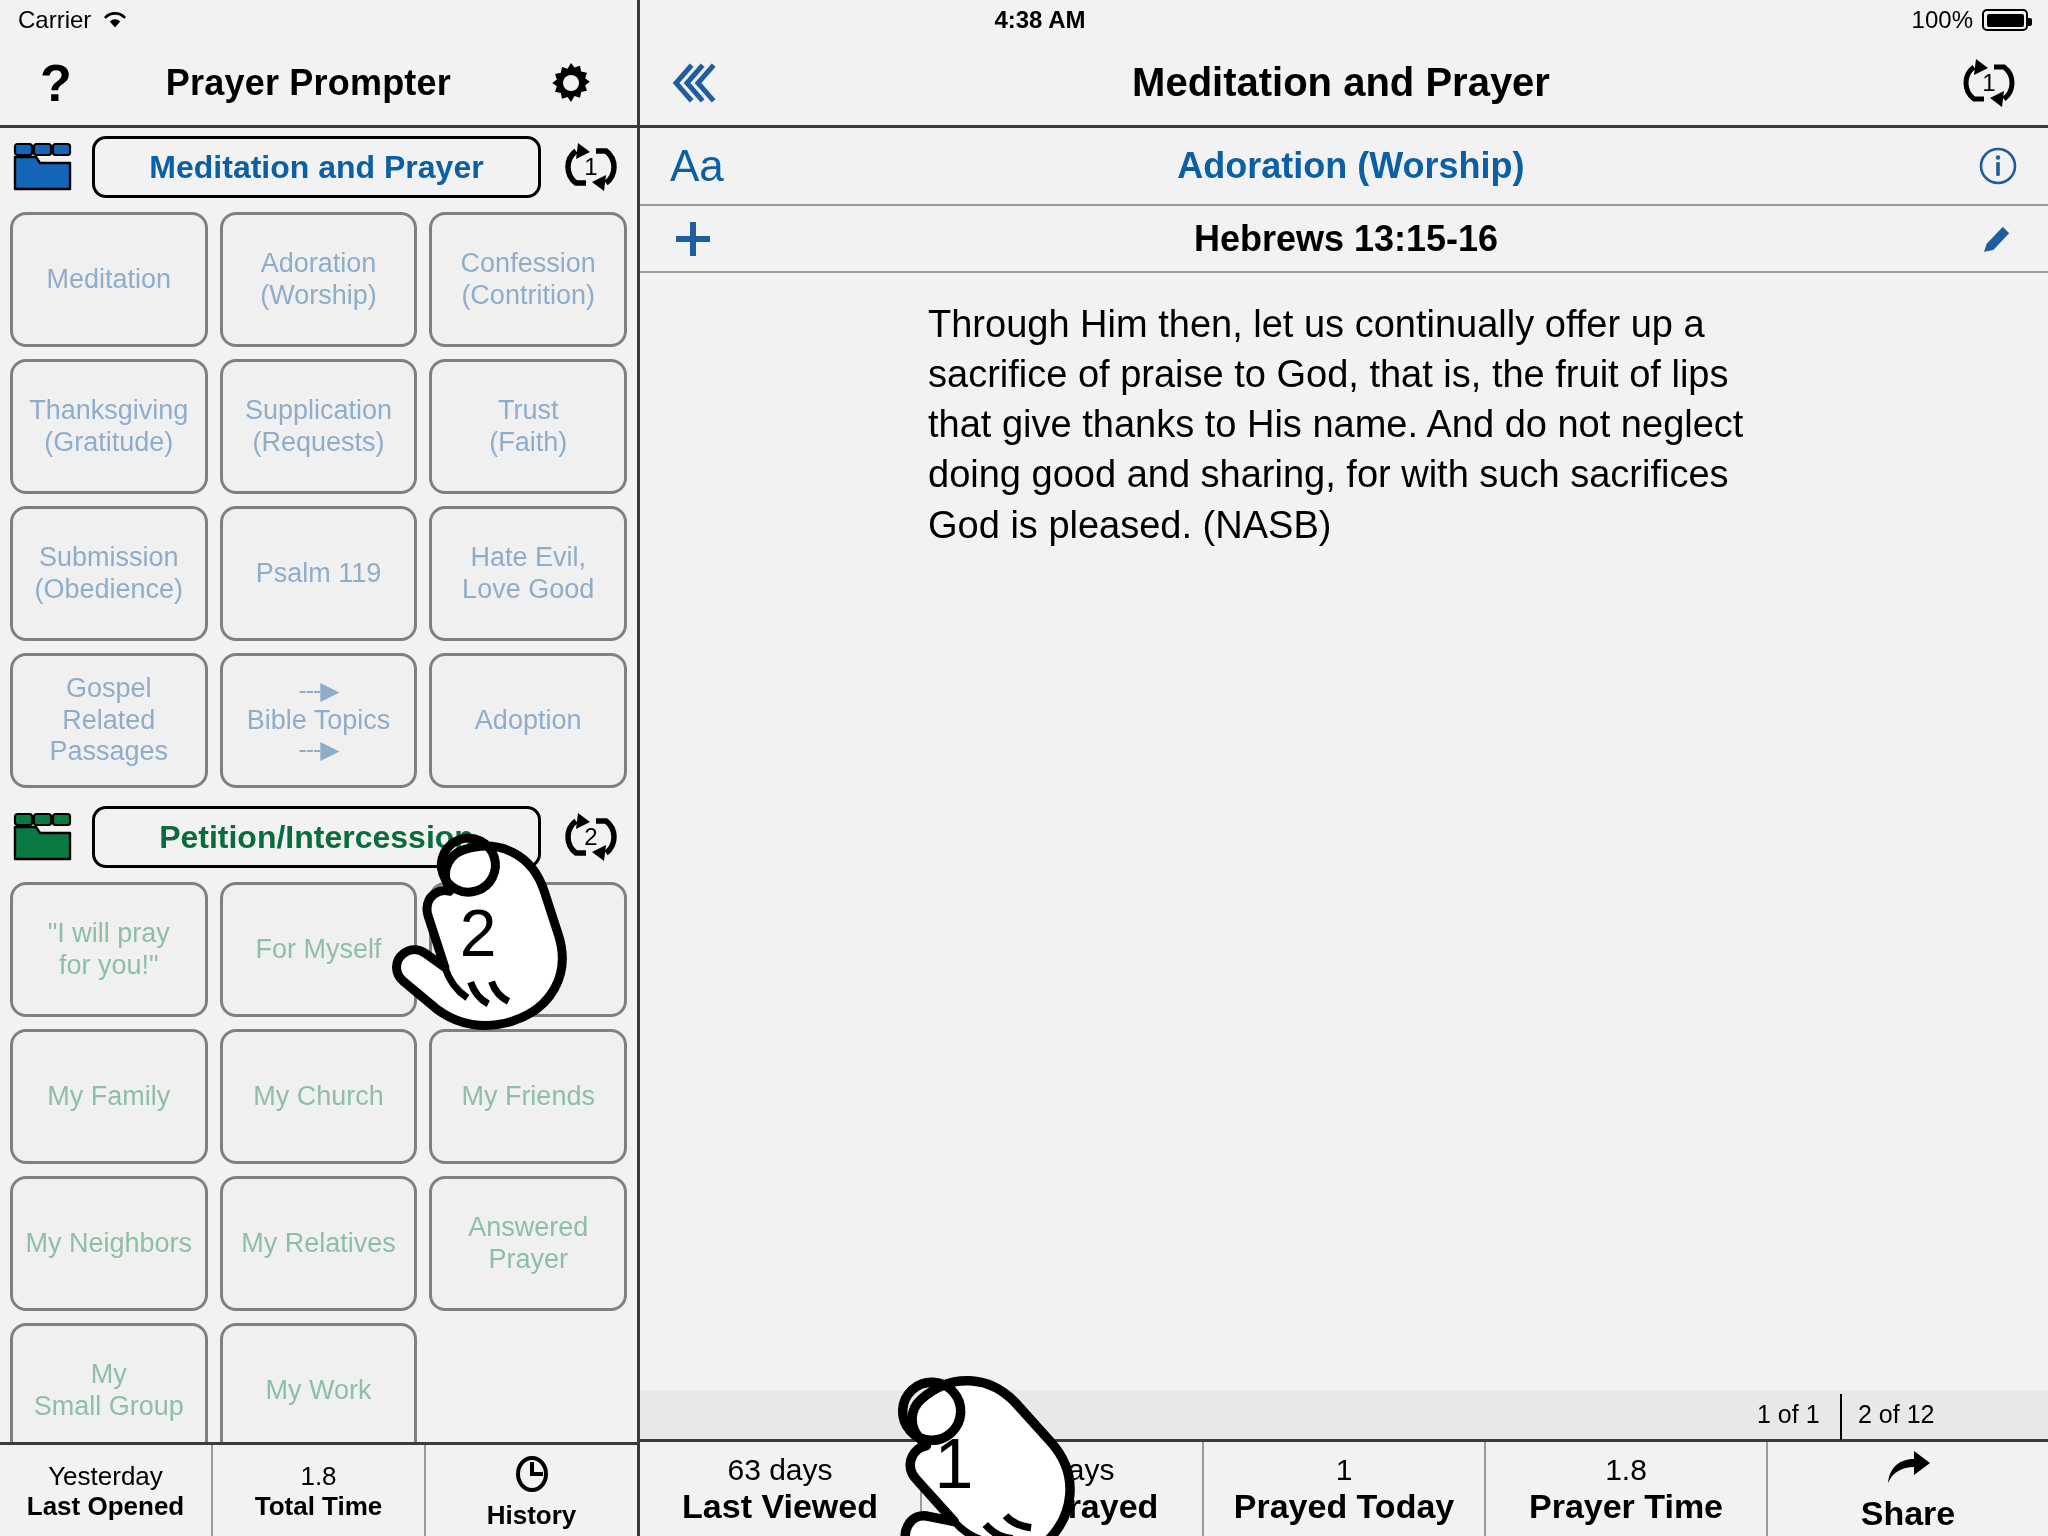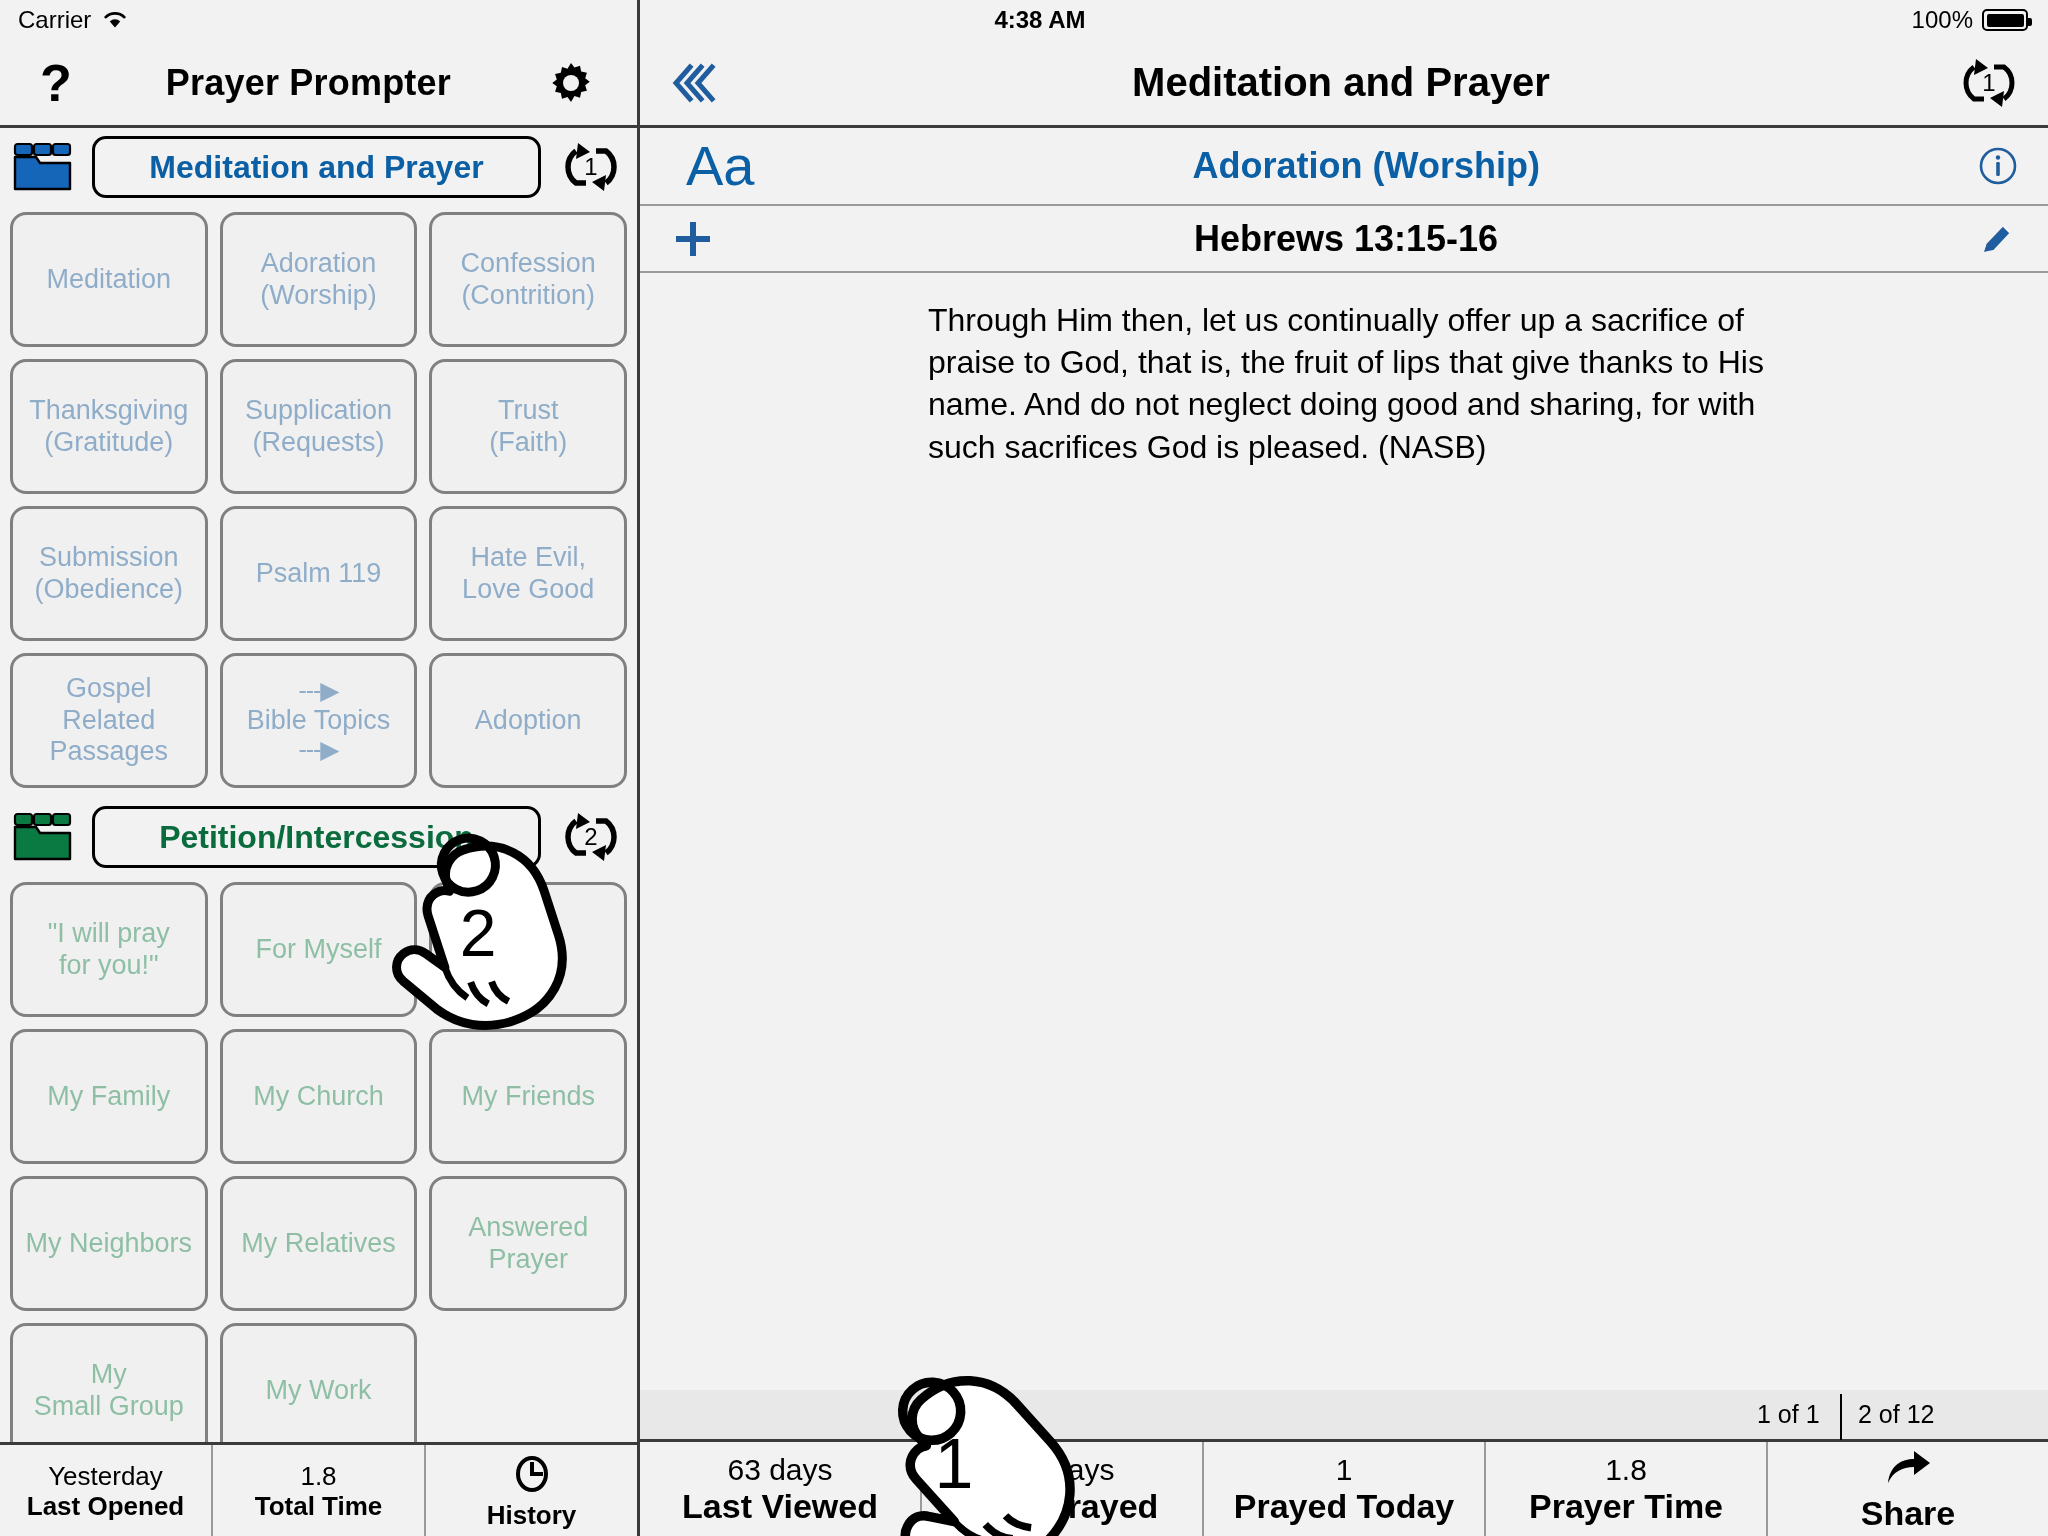--- a/index.html
+++ b/index.html
@@ -139,42 +139,42 @@
   }
   .chevrons { width: 56px; height: 52px; }
   .right-title { font-size: 40px; font-weight: 700; color: #000; }
 
   .subbar {
     height: 78px; flex: 0 0 auto;
     display: flex; align-items: center; justify-content: space-between;
     padding: 0 30px;
     border-bottom: 2px solid #9a9a9a;
   }
-  .aa { font-size: 56px; color: #0b5fa5; font-weight: 400; line-height: 1; margin-left: 16px; }
+  .aa { font-size: 44px; color: #0b5fa5; font-weight: 400; line-height: 1; }
   .sub-title { font-size: 36px; font-weight: 700; color: #0b5fa5; }
   .info-icon { width: 40px; height: 40px; }
 
   .refbar {
     height: 67px; flex: 0 0 auto;
     display: flex; align-items: center; justify-content: space-between;
     padding: 0 30px;
     border-bottom: 2px solid #9a9a9a;
   }
   .plus { font-size: 58px; color: #0b5fa5; line-height: .6; font-weight: 400; }
   .ref-title { font-size: 36px; font-weight: 700; color: #000; }
   .pencil { width: 42px; height: 42px; }
 
   .verse-area {
     flex: 1 1 auto;
     position: relative;
     padding: 26px 60px 0 288px;
     overflow: hidden;
   }
   .verse-text {
-    font-size: 32px;
+    font-size: 38px;
     line-height: 1.32;
     color: #000;
     max-width: 860px;
   }
 
   .pagebar {
     height: 52px; flex: 0 0 auto;
     background: #e8e8e8;
     display: flex; align-items: center;
     font-size: 25px; color: #000;

